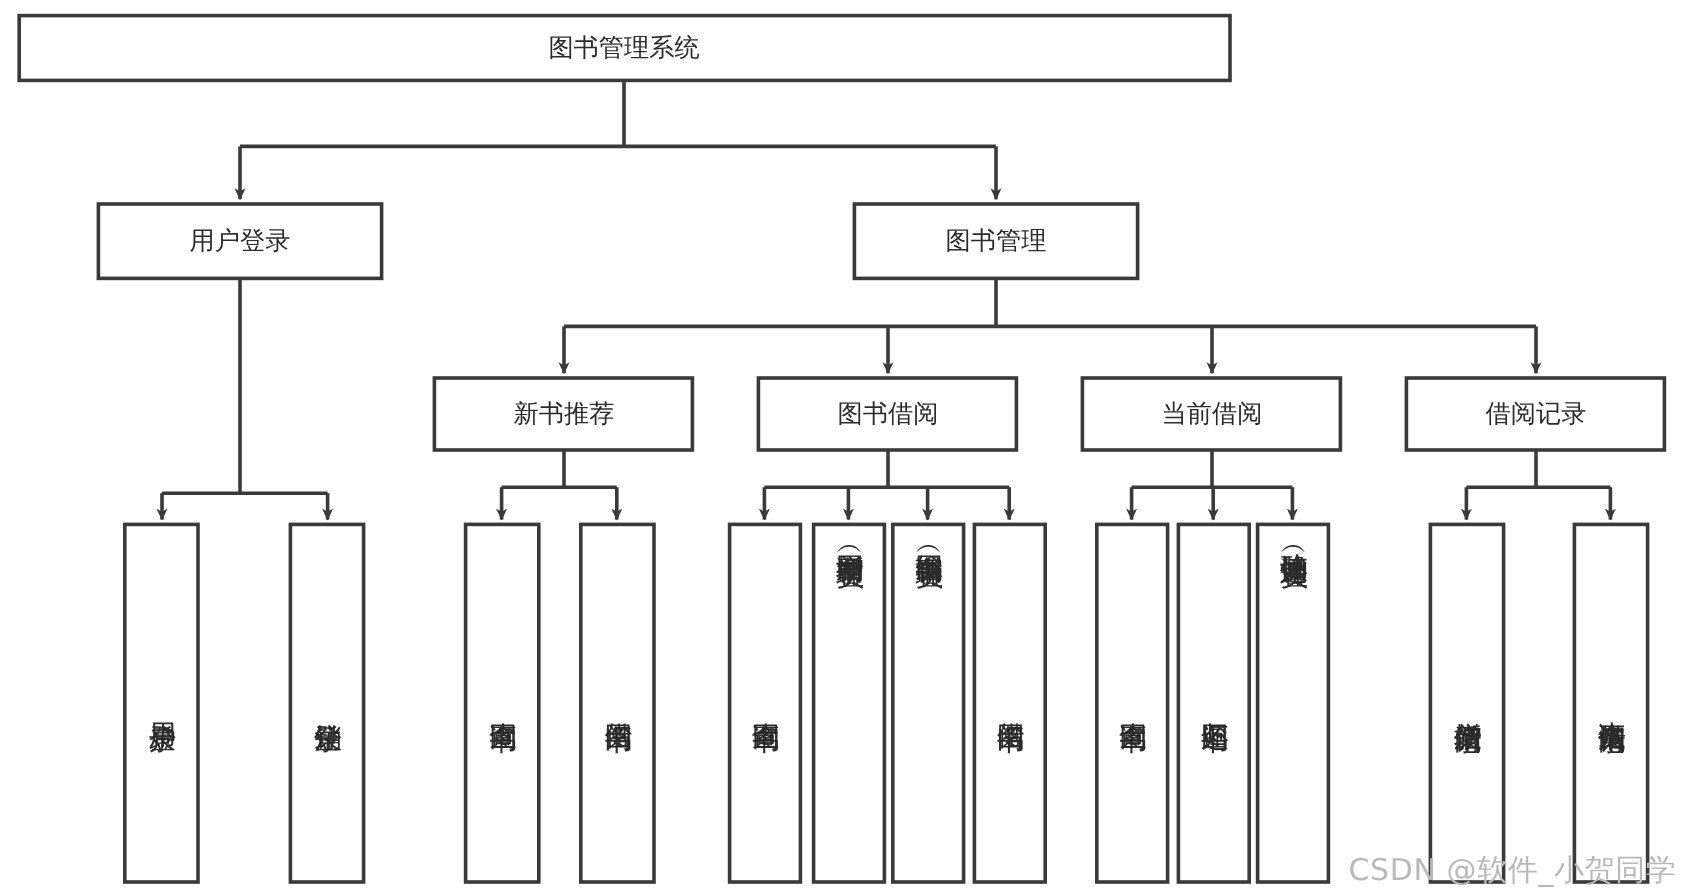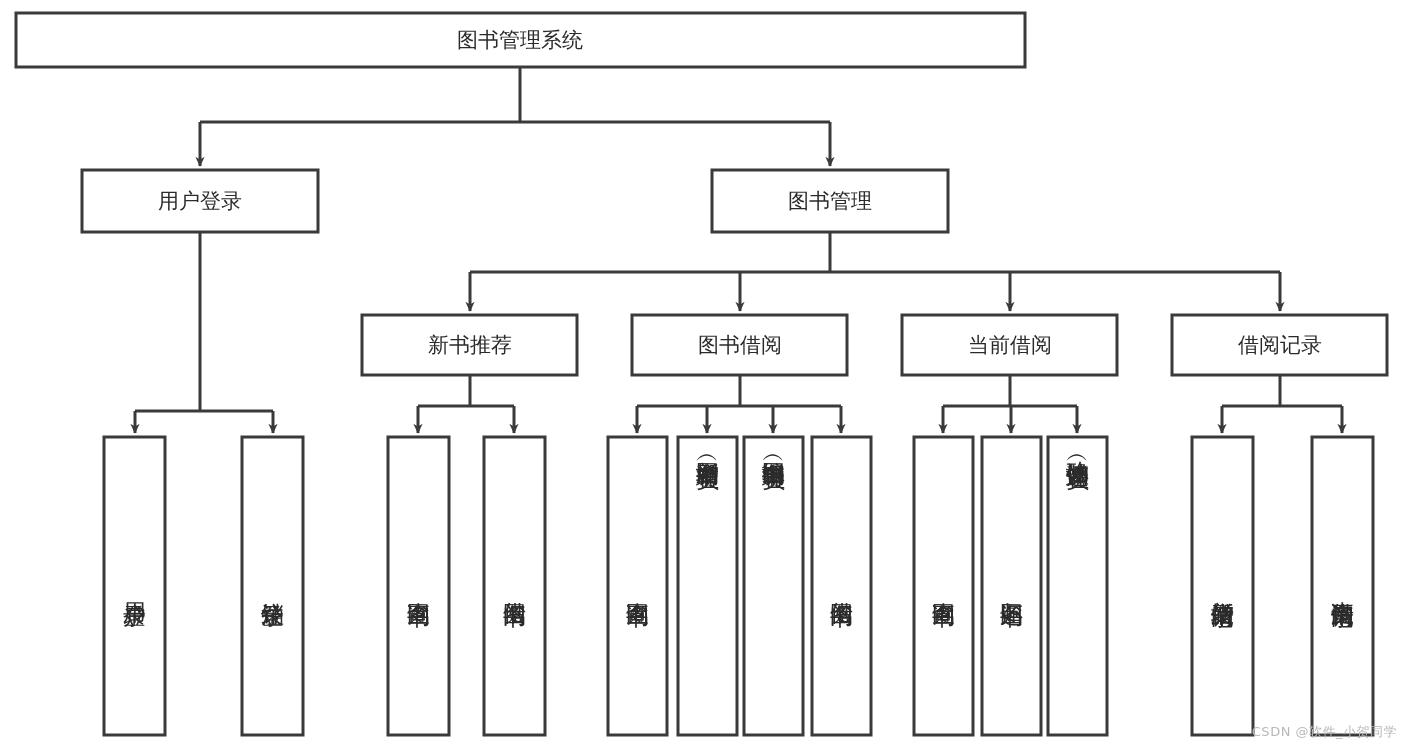--- a/index.html
+++ b/index.html
@@ -56,21 +56,21 @@
     line-height: 1.08;
     letter-spacing: 1px;
     color: #2b2b2b;
     white-space: nowrap;
   }
   .watermark {
     position: absolute;
     right: 8px;
     bottom: 6px;
     font-family: "DejaVu Sans", "Liberation Sans", sans-serif;
-    font-size: 13px;
+    font-size: 25px;
     color: #b9b9b9;
     white-space: nowrap;
     letter-spacing: 0.5px;
   }
 </style>
 </head>
 <body>
 
 <div id="diagram-root">
 

